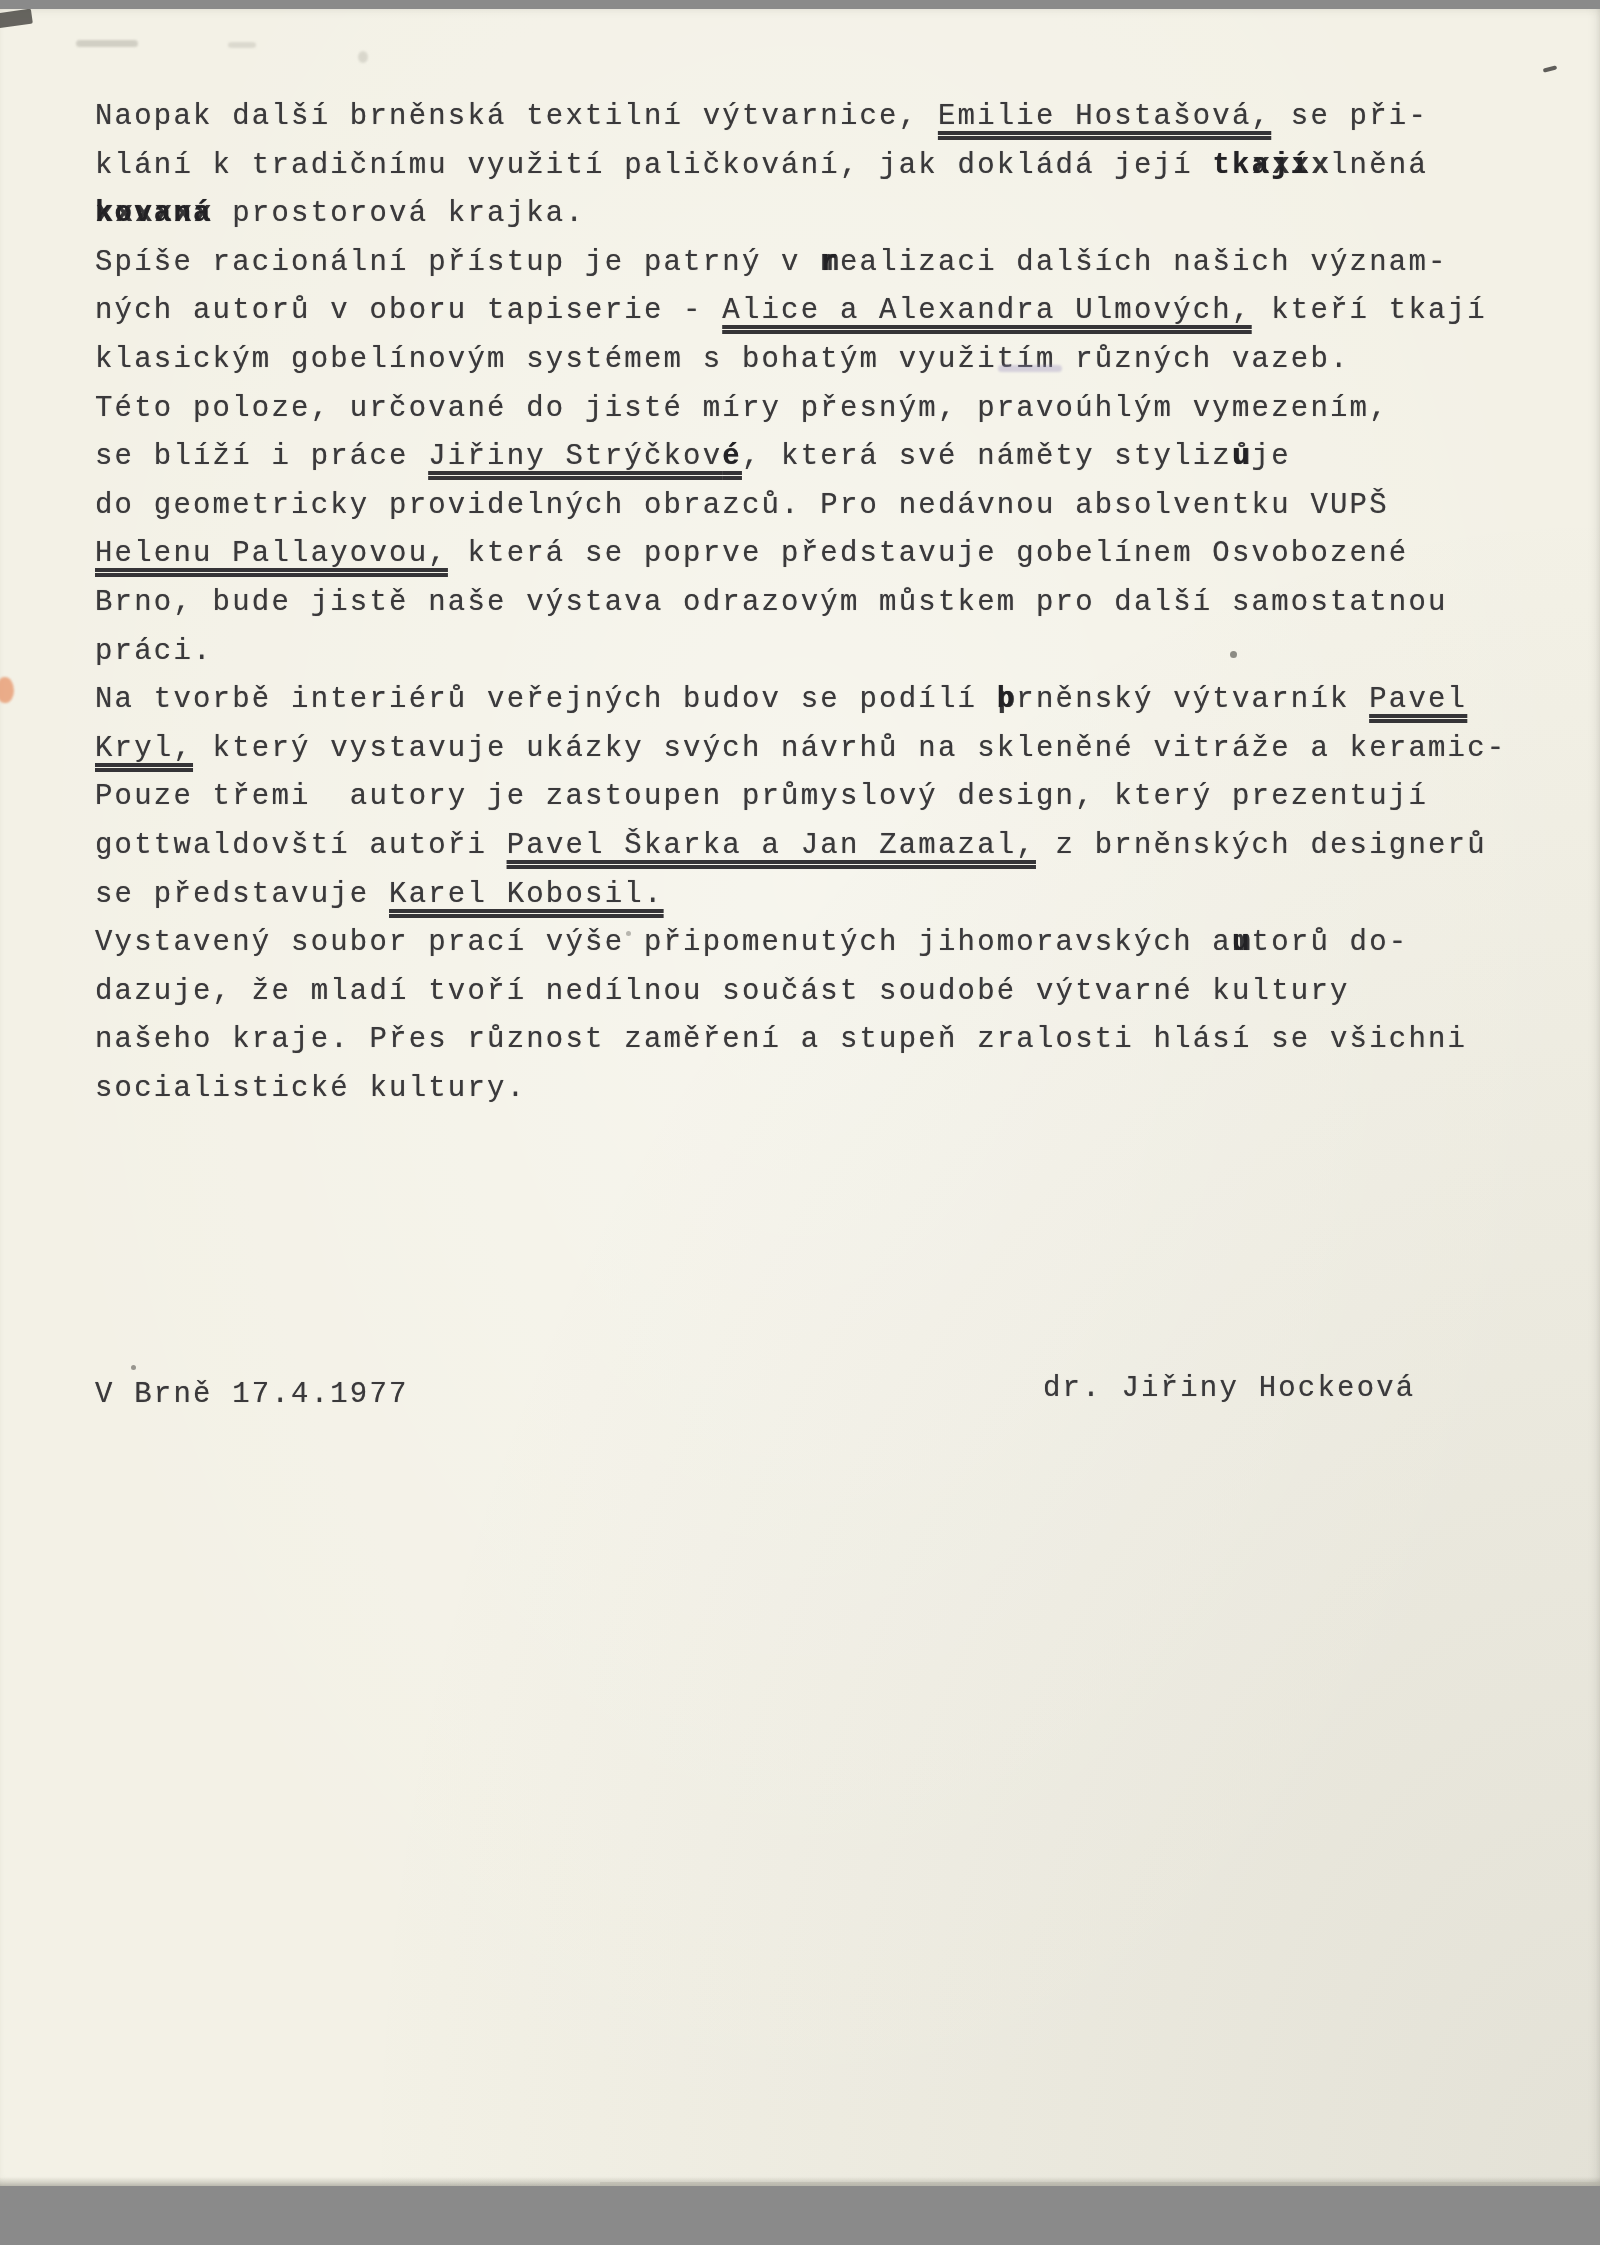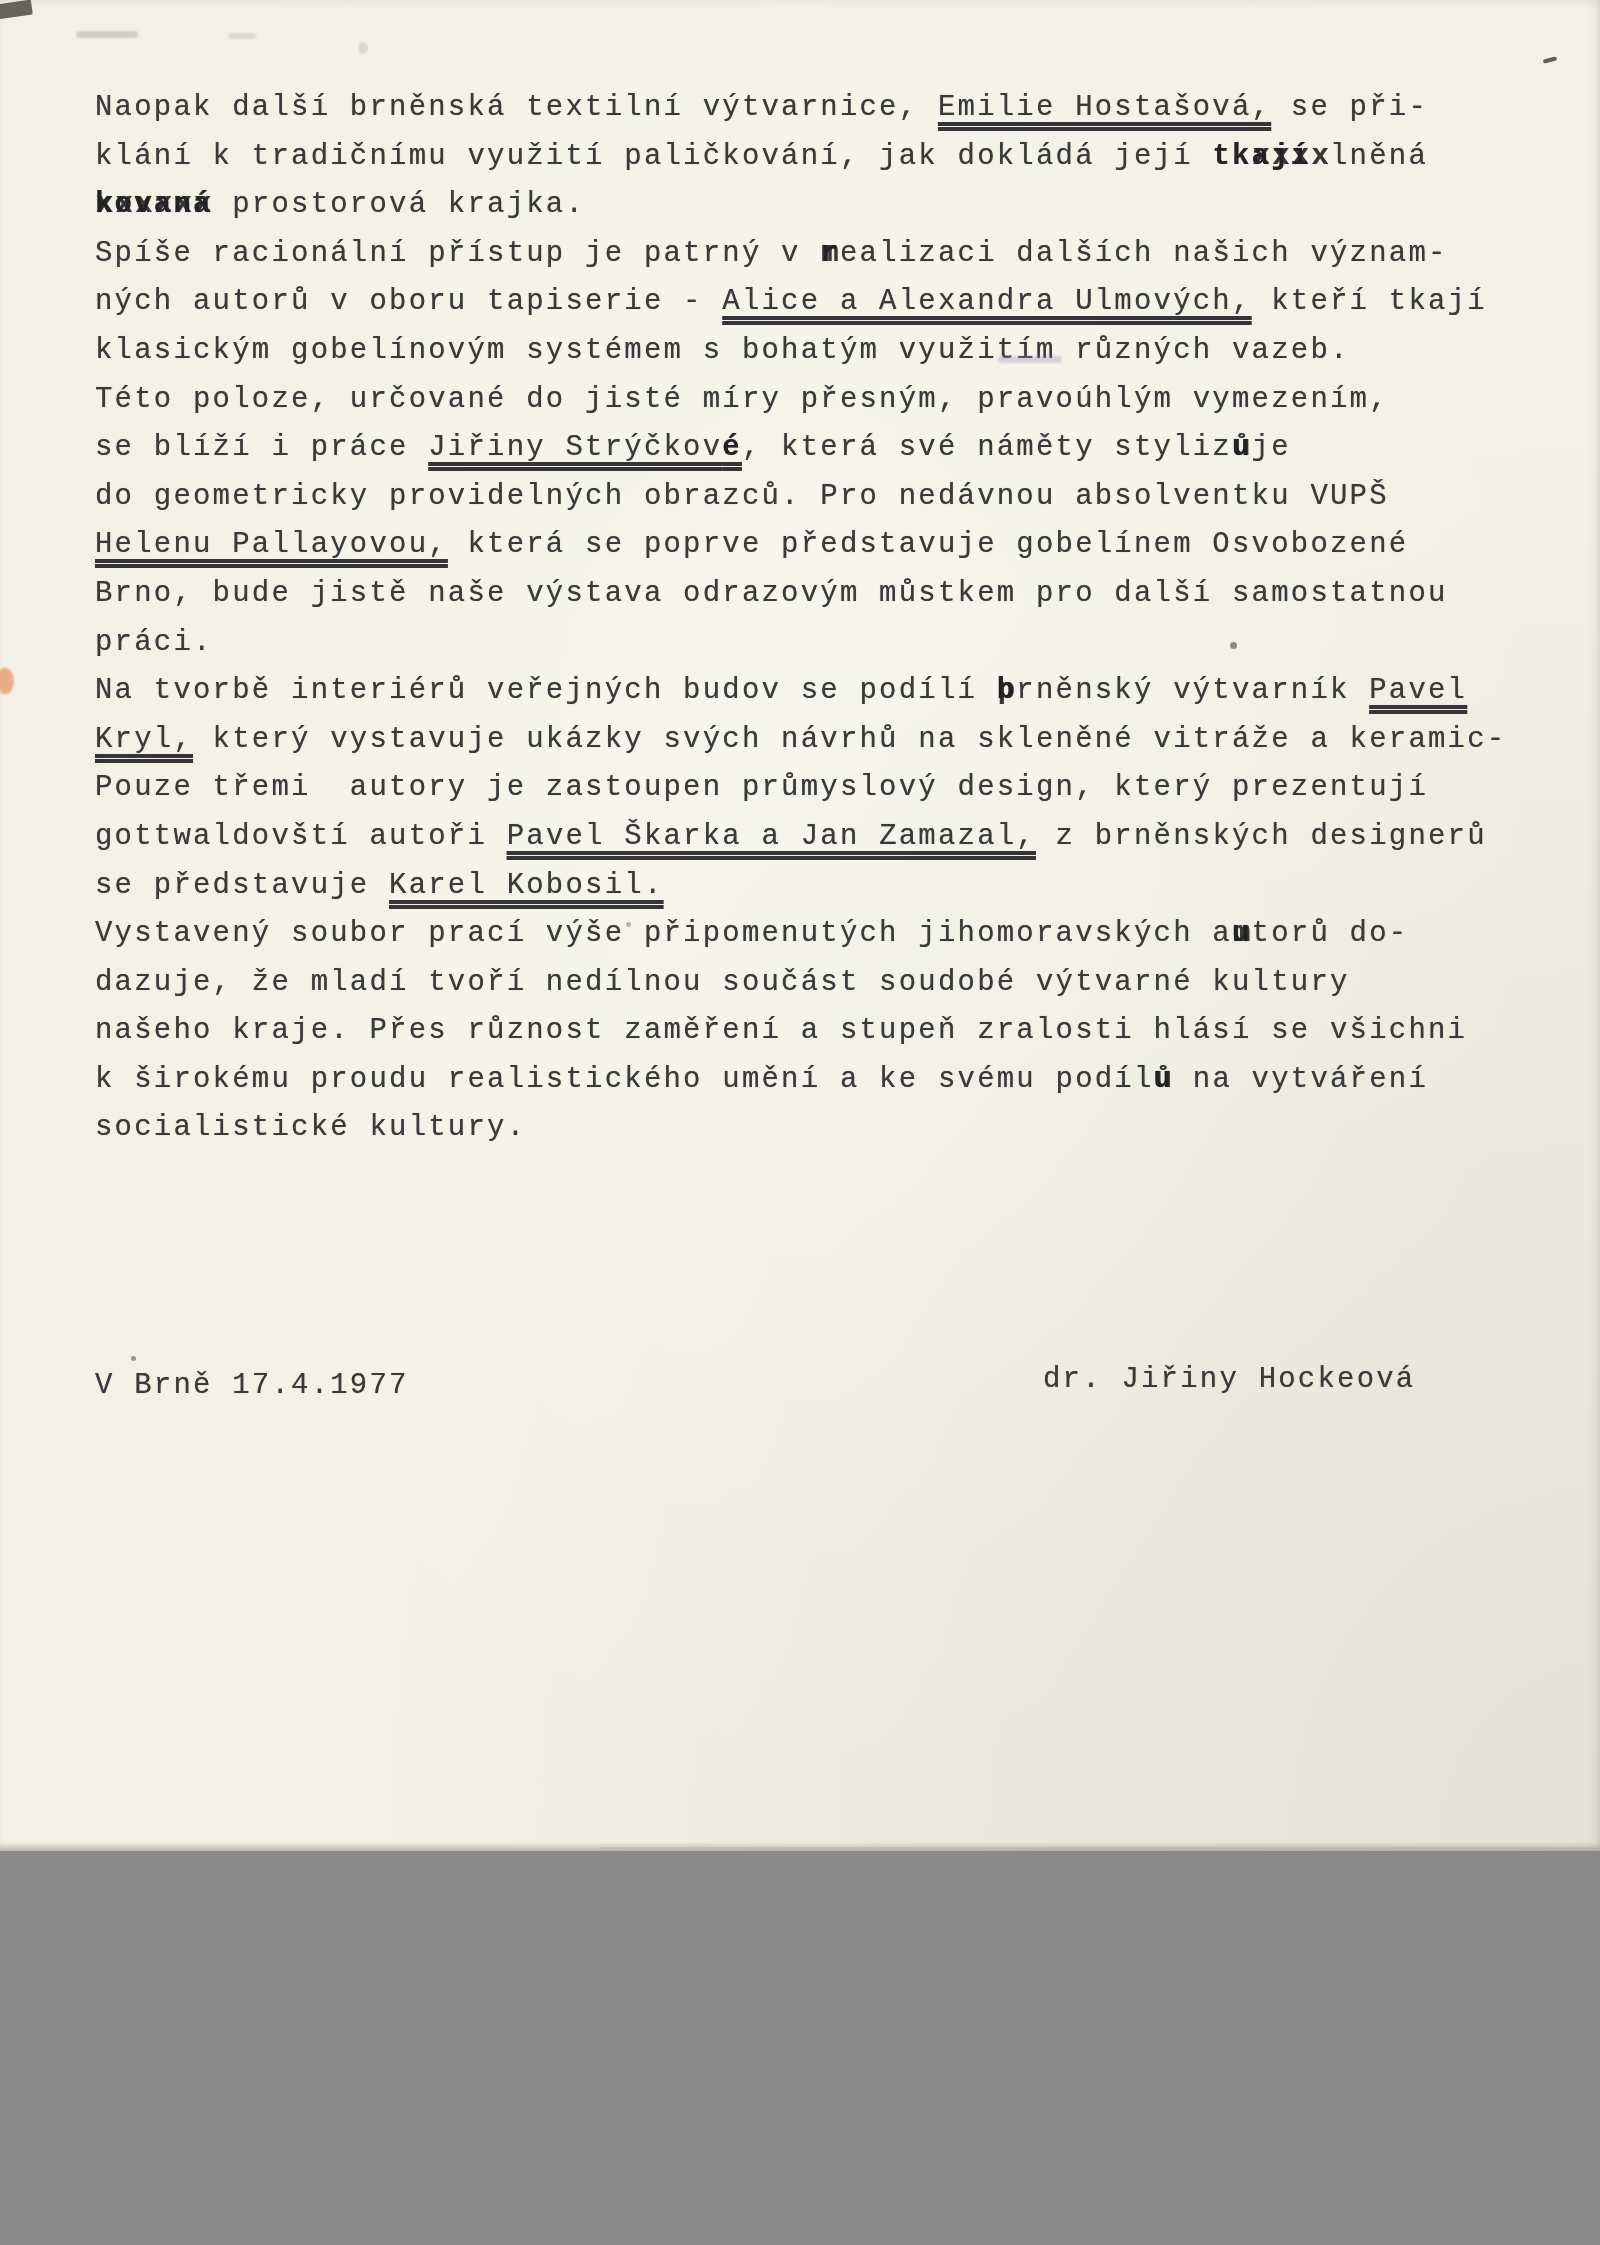--- a/index.html
+++ b/index.html
@@ -3,22 +3,22 @@
 <meta charset="utf-8">
 <style>
   html, body { margin: 0; padding: 0; }
   body {
     background: #8a8a8a;
     font-family: "Liberation Mono", "DejaVu Sans Mono", monospace;
   }
   .sheet {
     position: relative;
     width: 1600px;
-    height: 1851px;
-    margin: 0 auto;
+    height: 2177px;
+    margin: 9px auto;
     background:
       radial-gradient(ellipse at 50% 40%, rgba(255,255,255,0.30), rgba(255,255,255,0) 70%),
       radial-gradient(ellipse at 100% 100%, rgba(90,88,78,0.10), rgba(90,88,78,0) 55%),
       var(--paper, #f3f1e6);
     box-shadow:
       inset -8px 0 14px -10px rgba(60,58,50,0.25),
       inset 0 -6px 12px -8px rgba(60,58,50,0.30),
       inset 0 8px 14px -12px rgba(60,58,50,0.18);
     overflow: hidden;
     color: var(--ink, #3a393b);
@@ -136,21 +136,20 @@
       <div class="line"><span class="seg">Brno, bude jistě naše výstava odrazovým můstkem pro další samostatnou</span></div>
       <div class="line"><span class="seg">práci.</span></div>
       <div class="line"><span class="seg">Na tvorbě interiérů veřejných budov se podílí </span><span class="seg ot" data-over="p">b</span><span class="seg">rněnský výtvarník </span><span class="seg u">Pavel</span></div>
       <div class="line"><span class="seg u">Kryl,</span><span class="seg"> který vystavuje ukázky svých návrhů na skleněné vitráže a keramic-</span></div>
       <div class="line"><span class="seg">Pouze třemi  autory je zastoupen průmyslový design, který prezentují</span></div>
       <div class="line"><span class="seg">gottwaldovští autoři </span><span class="seg u">Pavel Škarka a Jan Zamazal,</span><span class="seg"> z brněnských designerů</span></div>
       <div class="line"><span class="seg">se představuje </span><span class="seg u">Karel Kobosil.</span></div>
       <div class="line"><span class="seg">Vystavený soubor prací výše připomenutých jihomoravských a</span><span class="seg ot" data-over="m">u</span><span class="seg">torů do-</span></div>
       <div class="line"><span class="seg">dazuje, že mladí tvoří nedílnou součást soudobé výtvarné kultury</span></div>
       <div class="line"><span class="seg">našeho kraje. Přes různost zaměření a stupeň zralosti hlásí se všichni</span></div>
-      <div class="line"><span class="seg">k širokému proudu realistického umění a ke svému podíl</span><span class="seg ot" data-over="ů">u</span><span class="seg"> na vytváření</span></div>
       <div class="line"><span class="seg">socialistické kultury.</span></div>
     </div>
 
   <div class="footer-block">
     <div class="footer-left">V Brně 17.4.1977</div>
     <div class="footer-right">dr. Jiřiny Hockeová</div>
   </div>
 
   <div class="artifact mark-top-left"></div>
   <div class="artifact smudge-top-1"></div>

